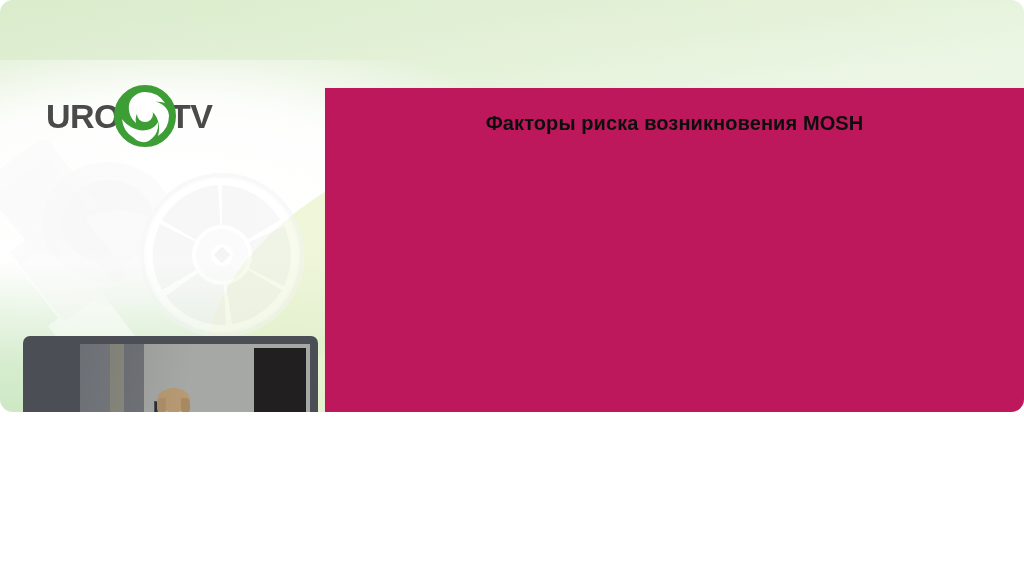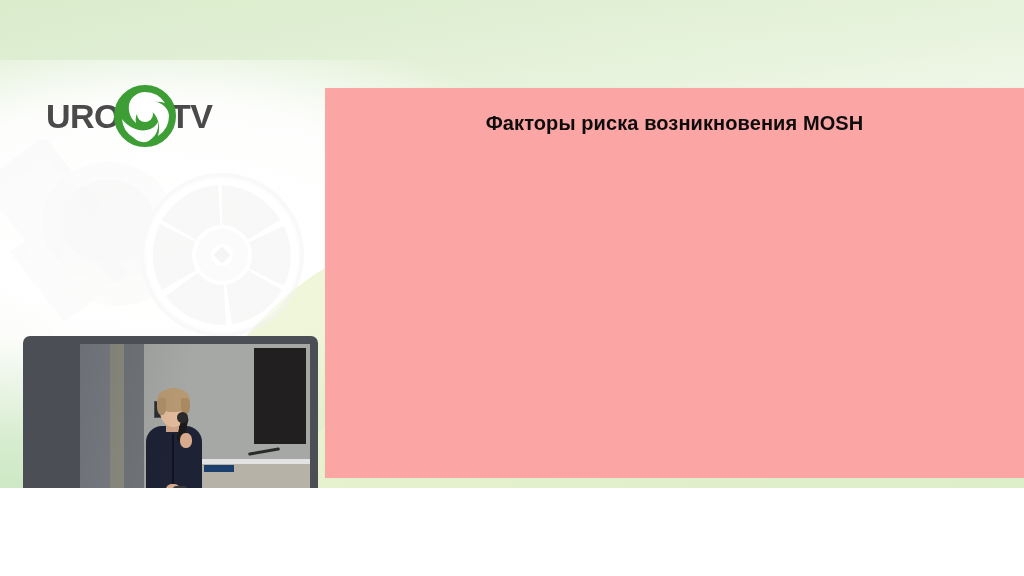--- a/index.html
+++ b/index.html
@@ -10,23 +10,24 @@
   body {
     width: 1024px;
     height: 576px;
     overflow: hidden;
     font-family: "Liberation Sans", sans-serif;
   }
 
   #stage {
     position: relative;
     width: 1024px;
-    height: 488px;
+    height: 412px;
     overflow: hidden;
     background: #ffffff;
+    border-radius: 13px;
   }
 
   
   .bg-base {
     position: absolute;
     inset: 0;
     background: linear-gradient(160deg,
         #e6f1dc 0%,
         #eef5e6 18%,
         #f8fbf4 38%,
@@ -132,21 +133,21 @@
     z-index: 2;
   }
 
   
   .slide {
     position: absolute;
     left: 325px;
     top: 88px;
     width: 699px;
     height: 390px;
-    background: #fca5a5;
+    background: #be185d;
     box-shadow: 0 0 0 1px rgba(0,0,0,0.01);
   }
   .slide-title {
     position: absolute;
     left: 0;
     right: 0;
     top: 24px;
     text-align: center;
     font-size: 20px;
     font-weight: bold;

